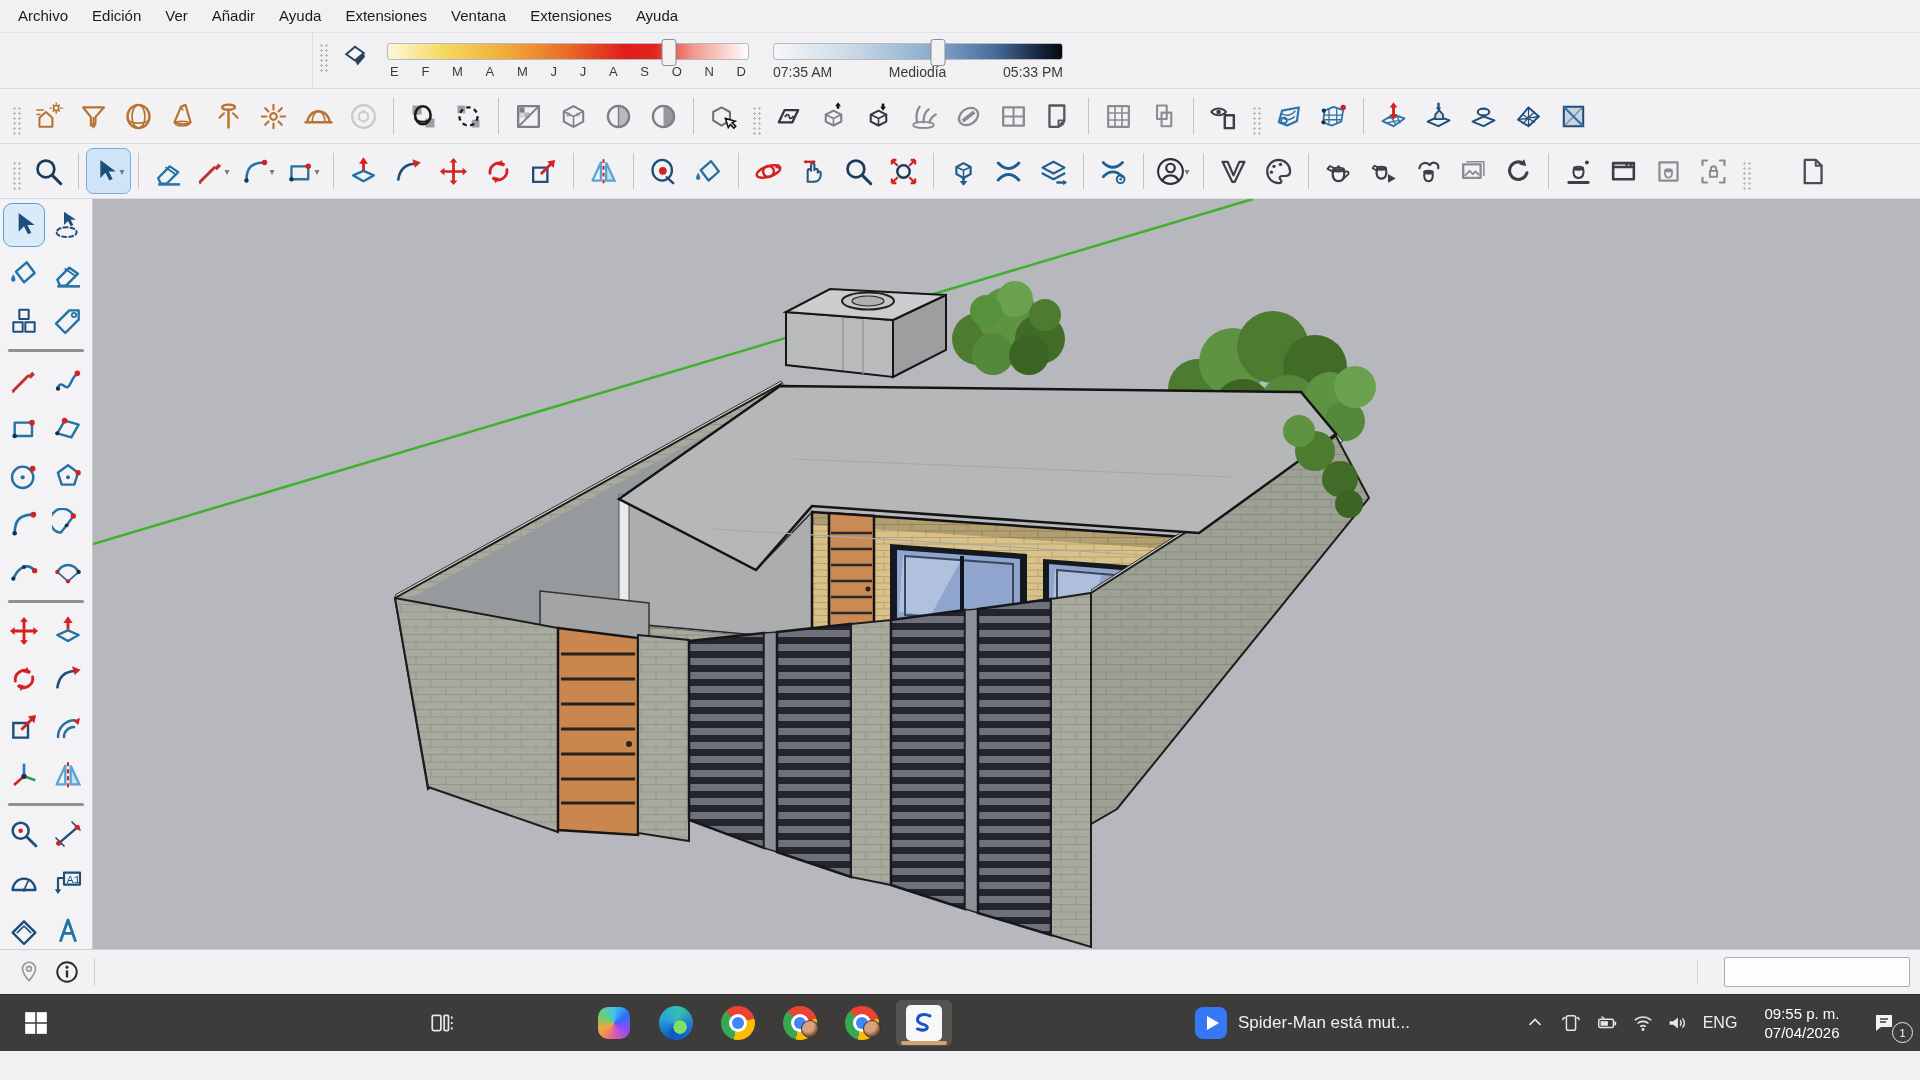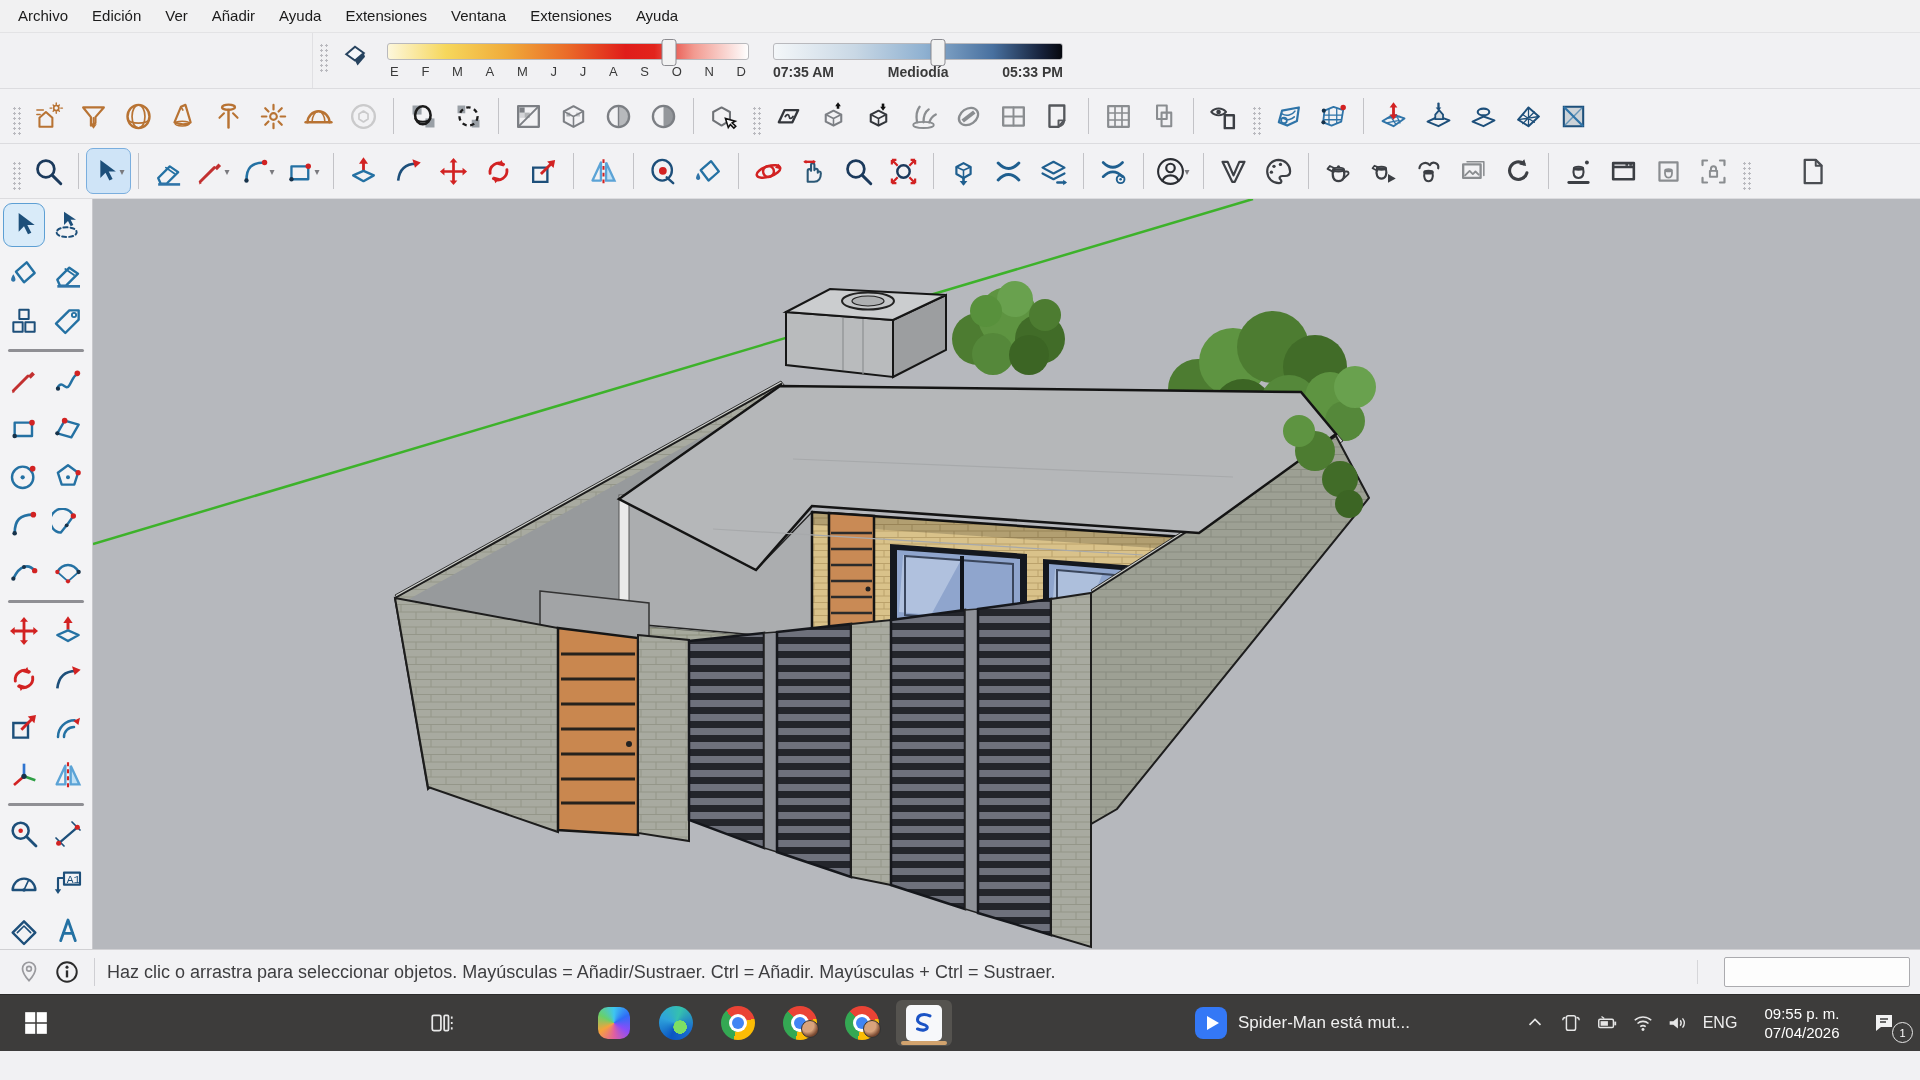--- a/index.html
+++ b/index.html
@@ -18,21 +18,21 @@
   .menubar{height:32px;background:#f1f1f2;display:flex;align-items:center;padding-left:6px;border-bottom:1px solid #e3e3e5;}
   .menuitem{padding:0 12px;font-size:15px;color:#1b1b1b;line-height:32px;}
 
   
   .shadowbar{height:55px;background:#f1f1f3;border-bottom:1px solid #dcdcdf;position:relative;}
   .shadowpanel{position:absolute;left:312px;top:0;height:55px;width:880px;border-left:1px solid #e0e0e3;display:flex;align-items:flex-start;}
   .grip{width:10px;height:30px;margin:10px 4px 0 6px;background-image:radial-gradient(#b9b9be 1.1px,transparent 1.2px);background-size:5px 5px;}
   .shadow-toggle{width:44px;height:44px;margin-top:3px;border:none;background:transparent;display:flex;align-items:center;justify-content:center;}
   .shadow-toggle svg{width:30px;height:30px;}
   .sliderblock{position:relative;width:362px;margin:10px 14px 0 10px;}
-  .sliderblock.time{width:290px;font-weight:bold;}
+  .sliderblock.time{width:290px;}
   .track{position:relative;height:15px;border:1px solid #b9b9bd;border-radius:3px;}
   .track.months{background:linear-gradient(90deg,#fdf7dc 0%,#f6d75c 16%,#f0ab3a 33%,#ea6a28 50%,#e01d1a 66%,#e2241c 74%,#f29a90 85%,#fefefe 100%);}
   .track.time{background:linear-gradient(90deg,#f4f7f9 0%,#c9d8e5 28%,#8fb1d1 52%,#48709f 76%,#16213a 93%,#06080e 100%);}
   .handle{position:absolute;top:-5px;width:13px;height:25px;background:#f2f2f2;border:1px solid #8b8b90;border-radius:3px;transform:translateX(-50%);}
   .slabels{display:flex;justify-content:space-between;font-size:13px;color:#3a3a3a;margin-top:4px;padding:0 3px;}
   .slabels3{display:flex;justify-content:space-between;font-size:14px;color:#3a3a3a;margin-top:4px;}
 
   
   .toolrow{height:54px;background:#f2f2f4;border-bottom:1px solid #dcdcdf;display:flex;align-items:center;padding-left:6px;}
   .tbgroup{display:flex;align-items:center;}
@@ -1051,21 +1051,20 @@
     <svg class="sb-ic" viewBox="0 0 24 24">
       <path d="M12 3a6 6 0 0 1 6 6c0 4.5-6 11-6 11S6 13.5 6 9a6 6 0 0 1 6-6z" fill="none" stroke="#9a9a9e" stroke-width="1.6"></path>
       <circle cx="12" cy="9" r="2.2" fill="none" stroke="#9a9a9e" stroke-width="1.5"></circle>
     </svg>
     <svg class="sb-ic" viewBox="0 0 24 24">
       <circle cx="12" cy="12" r="9" fill="none" stroke="#2b2b2b" stroke-width="1.8"></circle>
       <circle cx="12" cy="7.5" r="1.4" fill="#2b2b2b"></circle>
         <path d="M12 10.5V17" stroke="#2b2b2b" stroke-width="2.2"></path>
     </svg>
     <span class="sb-sep"></span>
-    <span class="sb-hint">Haz clic o arrastra para seleccionar objetos. Mayúsculas = Añadir/Sustraer. Ctrl = Añadir. Mayúsculas + Ctrl = Sustraer.</span>
     <span class="sb-spacer"></span>
     <span class="sb-vline"></span>
     <input class="measure" readonly="" value="" style="">
   </div>
 
   <div class="taskbar">
     <div class="tk" style="left:14px;width:44px;">
       <svg width="26" height="26" viewBox="0 0 24 24">
         <rect x="2" y="2" width="9.3" height="9.3" fill="#fff"></rect>
           <rect x="12.7" y="2" width="9.3" height="9.3" fill="#fff"></rect>

